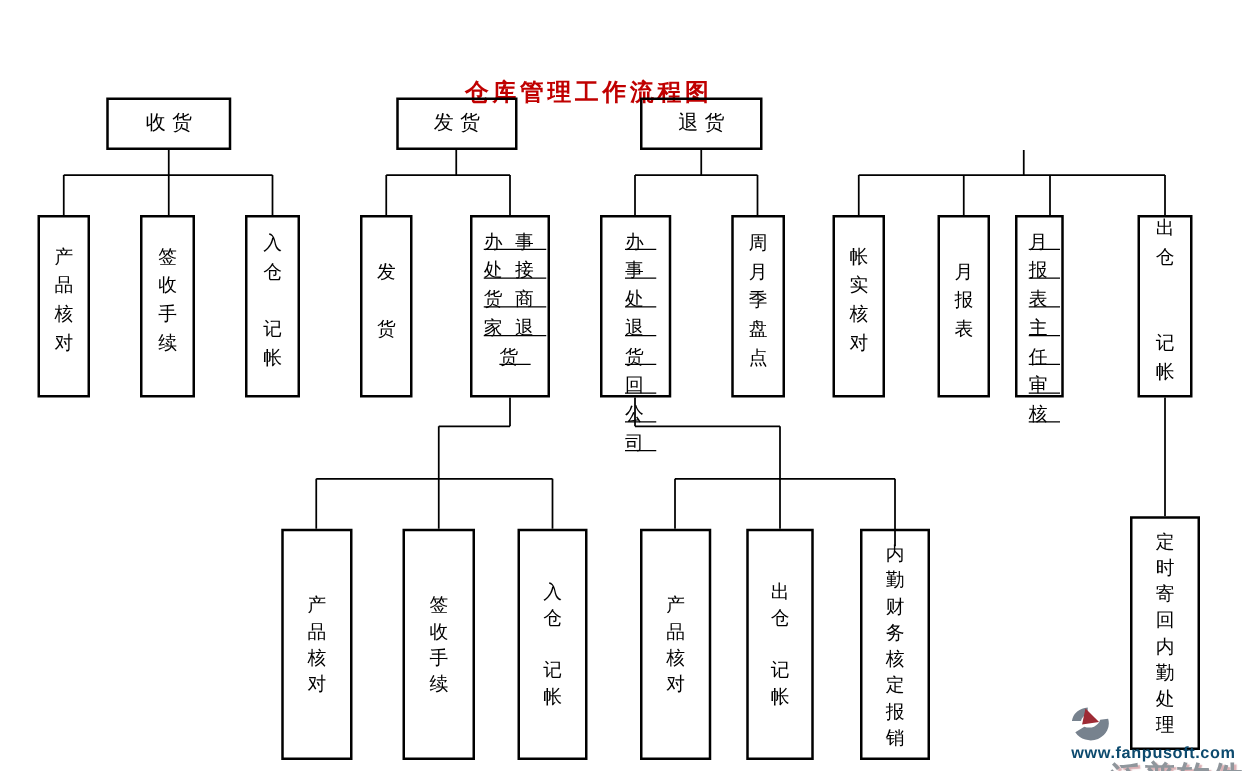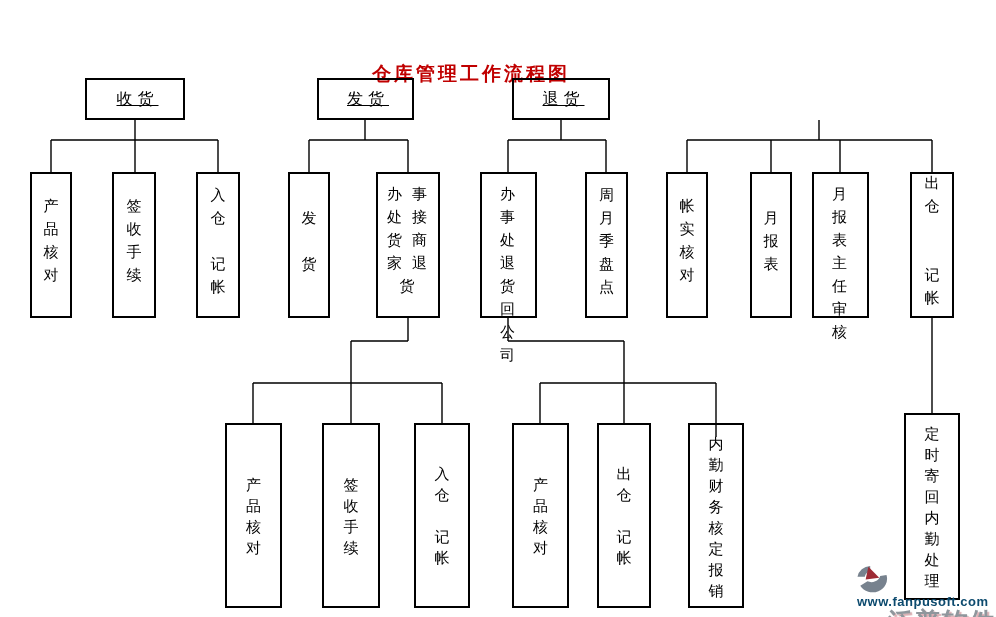--- a/index.html
+++ b/index.html
@@ -10,25 +10,25 @@
   .connectors{position:absolute;left:0;top:0;width:996px;height:617px;pointer-events:none;}
   .title{
     position:absolute;left:371px;top:36px;width:200px;text-align:center;
     font-size:19px;font-weight:bold;letter-spacing:3px;color:#c00000;white-space:nowrap;margin-top:25px;
   }
   .box{
     position:absolute;box-sizing:border-box;border:2px solid #000;background:transparent;
     display:flex;flex-direction:column;align-items:center;justify-content:center;
     text-align:center;font-size:15px;line-height:23px;white-space:pre-line;
   }
-  .l1{top:78px;height:42px;font-size:16px;letter-spacing:5px;padding-left:5px;line-height:18px;text-decoration:underline;}
+  .l1{top:78px;height:42px;font-size:16px;letter-spacing:5px;padding-left:5px;line-height:18px;}
   .l2{top:172px;height:146px;}
   .l3{top:423px;height:185px;line-height:21px;}
   .v1{line-height:23px;justify-content:center;padding-bottom:10px;}
-  .v2{line-height:23px;letter-spacing:10px;justify-content:flex-start;padding-top:8px;padding-left:8px;}
+  .v2{line-height:23px;letter-spacing:10px;justify-content:flex-start;padding-top:8px;padding-left:8px;text-decoration:underline;}
   .v3{justify-content:center;}
   .v3top{justify-content:flex-start;padding-top:8px;}
   .watermark{position:absolute;left:854px;top:562px;width:142px;height:54px;}
   .wm-logo{position:absolute;left:2px;top:3px;width:32px;height:29px;}
   .wm-brand{
     position:absolute;left:34px;top:-1px;font-size:26px;font-weight:bold;white-space:nowrap;
     color:#8f969c;letter-spacing:1px;text-shadow:2px 2px 1px rgba(158,43,53,0.38);margin-top:44px;
   }
   .wm-url{
     position:absolute;left:3px;top:32px;font-size:13px;font-weight:bold;white-space:nowrap;
@@ -91,21 +91,21 @@
 盘
 点</div>
 
   <div class="box l2 v1" style="left:666px;width:42px">帐
 实
 核
 对</div>
   <div class="box l2 v1" style="left:750px;width:42px">月
 报
 表</div>
-  <div class="box l2 v2" style="left:812px;width:57px">月报
+  <div class="box l2 v2" style="left:812px;width:39px">月报
 表主
 任审
 核</div>
   <div class="box l2 v1" style="left:910px;width:44px">出
 仓
 
 
 记
 帐</div>
 

